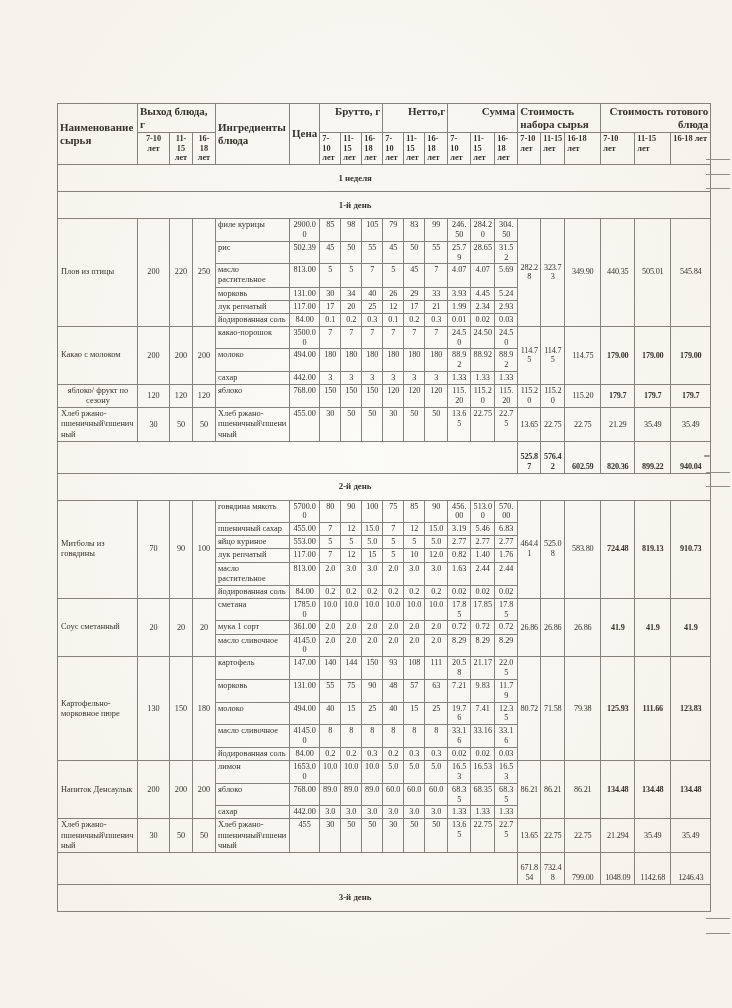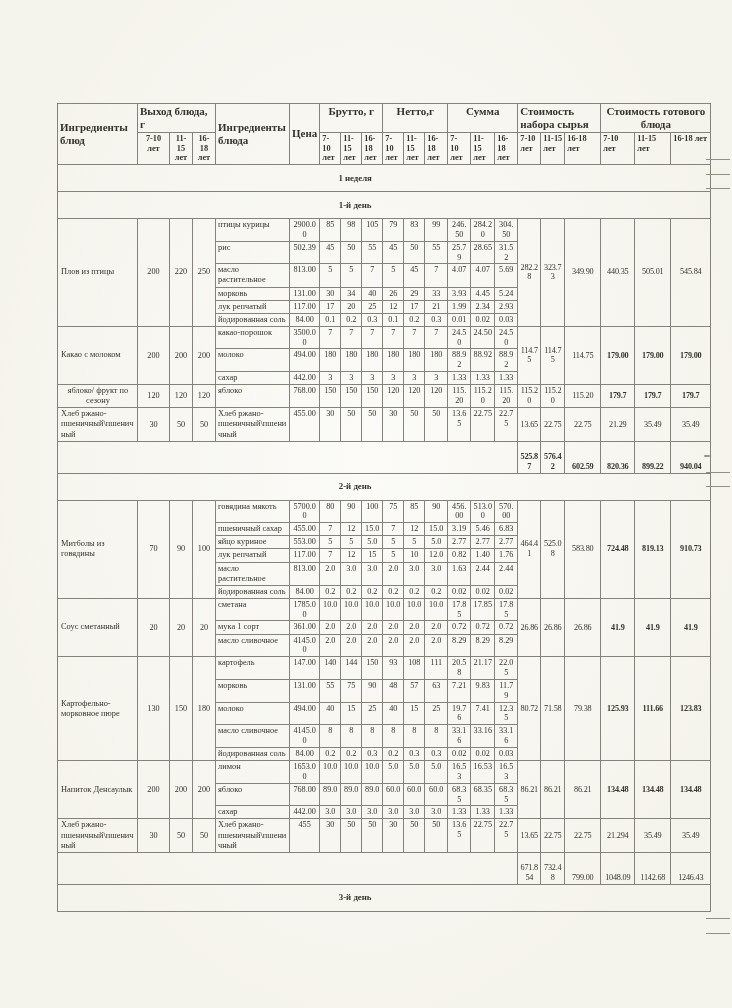--- a/index.html
+++ b/index.html
@@ -21,21 +21,21 @@
     border-collapse: collapse; table-layout: fixed;
   }
   td, th {
     border: 1px solid #84827a;
     padding: 1px 2px;
     vertical-align: top;
     overflow: hidden;
   }
   th { font-size: 11px; font-weight: bold; text-align: left; line-height: 1.2; }
   th.mid { vertical-align: middle; }
-  th.ctr { text-align: center; }
+  th.ctr { text-align: right; }
   th.sub3 { white-space: pre-line; font-size: 8.3px; line-height: 1.15; }
   th.subw { font-size: 8.3px; text-align: center; line-height: 1.15; }
   th.subc { font-size: 8.3px; line-height: 1.15; }
   td { font-size: 8.4px; line-height: 1.2; }
   td.num { text-align: center; word-break: break-all; font-size: 8.2px; }
   td.dish-name { vertical-align: middle; overflow-wrap: anywhere; padding-left: 3px; }
   td.dish-name.ctr { text-align: center; }
   td.yield { vertical-align: middle; }
   td.ing { overflow-wrap: anywhere; }
   td.cost { vertical-align: middle; letter-spacing: -0.2px; }
@@ -75,21 +75,21 @@
         <col style="width:23px">
       <col style="width:23px">
         <col style="width:24px">
         <col style="width:36px">
       <col style="width:34px">
         <col style="width:36px">
         <col style="width:40px">
     </colgroup>
     <thead>
       <tr>
-        <th rowspan="2" class="mid">Ингредиенты блюд</th>
+        <th rowspan="2" class="mid">Наименование сырья</th>
         <th colspan="3">Выход блюда, г</th>
         <th rowspan="2" class="mid">Ингредиенты блюда</th>
         <th rowspan="2" class="mid">Цена</th>
         <th colspan="3" class="ctr">Брутто, г</th>
         <th colspan="3" class="ctr">Нетто,г</th>
         <th colspan="3" class="ctr">Сумма</th>
         <th colspan="3">Стоимость набора сырья</th>
         <th colspan="3" class="ctr">Стоимость готового блюда</th>
       </tr>
       <tr>
@@ -136,21 +136,21 @@
           <td colspan="21">1 неделя</td>
         </tr>
         <tr class="band-row">
           <td colspan="21">1-й день</td>
         </tr>
         <tr>
           <td class="dish-name" rowspan="6">Плов из птицы</td>
           <td class="num yield" rowspan="6">200</td>
           <td class="num yield" rowspan="6">220</td>
           <td class="num yield" rowspan="6">250</td>
-          <td class="ing">птицы курицы</td>
+          <td class="ing">филе курицы</td>
           <td class="num">2900.00</td>
           <td class="num">85</td>
           <td class="num">98</td>
           <td class="num">105</td>
           <td class="num">79</td>
           <td class="num">83</td>
           <td class="num">99</td>
           <td class="num">246.50</td>
           <td class="num">284.20</td>
           <td class="num">304.50</td>

